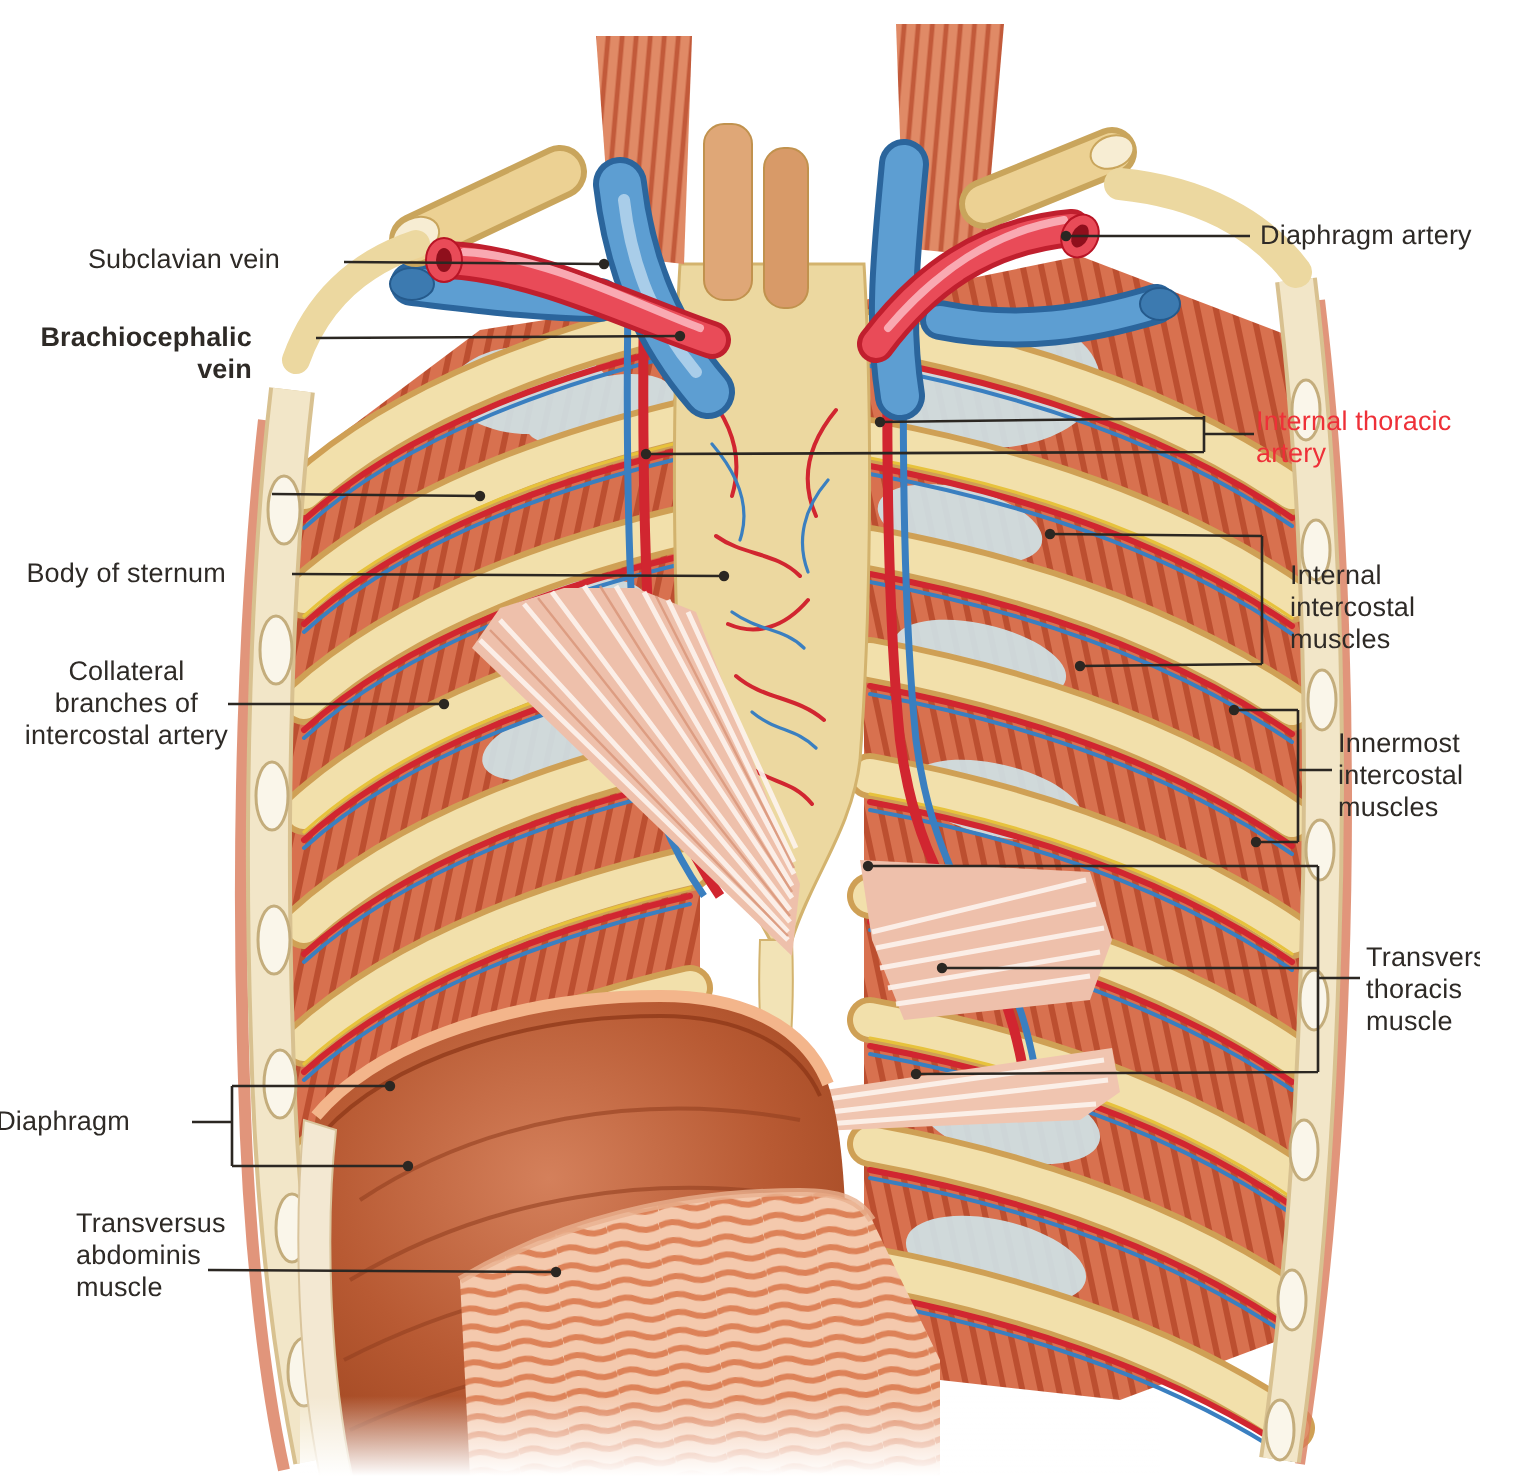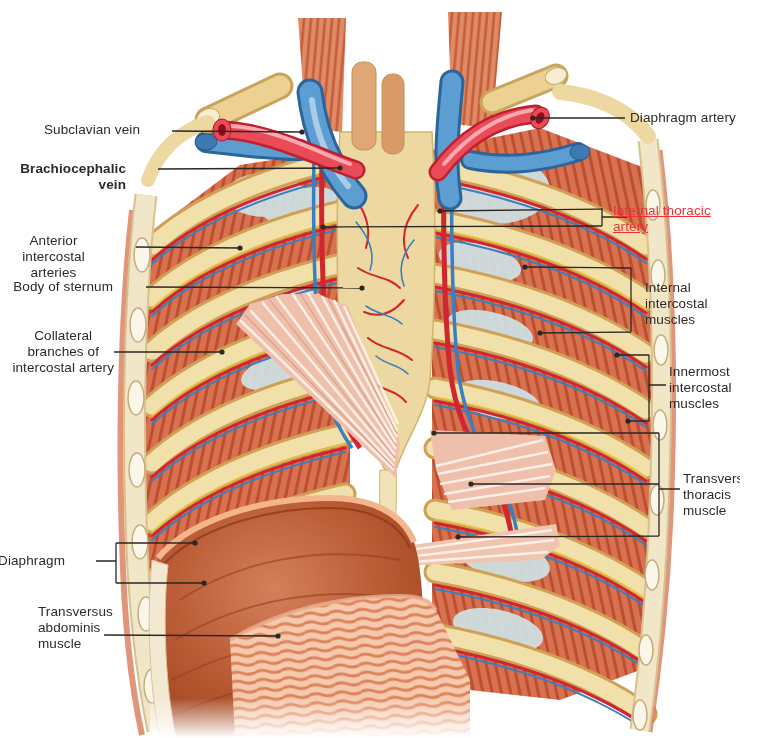--- a/index.html
+++ b/index.html
@@ -224,32 +224,30 @@
         <circle class="dot" cx="628" cy="421" r="2.6"></circle>
     <path class="ld" d="M680,489 L659,489 M659,433 L659,536 M659,433 L434,433 M659,484 L471,484 M659,536 L458,537"></path>
     <circle class="dot" cx="434" cy="433" r="2.6"></circle>
         <circle class="dot" cx="471" cy="484" r="2.6"></circle>
         <circle class="dot" cx="458" cy="537" r="2.6"></circle>
   </g>
 </svg>
 
 <div class="lbl ra" style="right:600px;top:122px;">Subclavian vein</div>
 <div class="lbl ra" style="right:614px;top:161px;font-weight:bold;">Brachiocephalic vein</div>
-<div class="lbl ra c" style="right:633px;top:233px;">Anterior intercostal
-arteries</div>
 <div class="lbl ra" style="right:627px;top:279px;text-align:right;">Body of sternum</div>
 <div class="lbl ra c" style="right:626px;top:328px;">Collateral
 branches of
 intercostal artery</div>
 <div class="lbl ra" style="right:675px;top:553px;">Diaphragm</div>
 <div class="lbl" style="left:38px;top:604px;">Transversus
 abdominis
 muscle</div>
 <div class="lbl" style="left:630px;top:110px;">Diaphragm artery</div>
-<div class="lbl red" style="left:613px;top:203px;text-decoration:underline;">Internal thoracic
+<div class="lbl red" style="left:628px;top:203px;">Internal thoracic
 artery</div>
 <div class="lbl" style="left:645px;top:280px;">Internal intercostal
 muscles</div>
 <div class="lbl" style="left:669px;top:364px;">Innermost
 intercostal
 muscles</div>
 <div class="lbl" style="left:683px;top:471px;">Transversus
 thoracis
 muscle</div>
 

